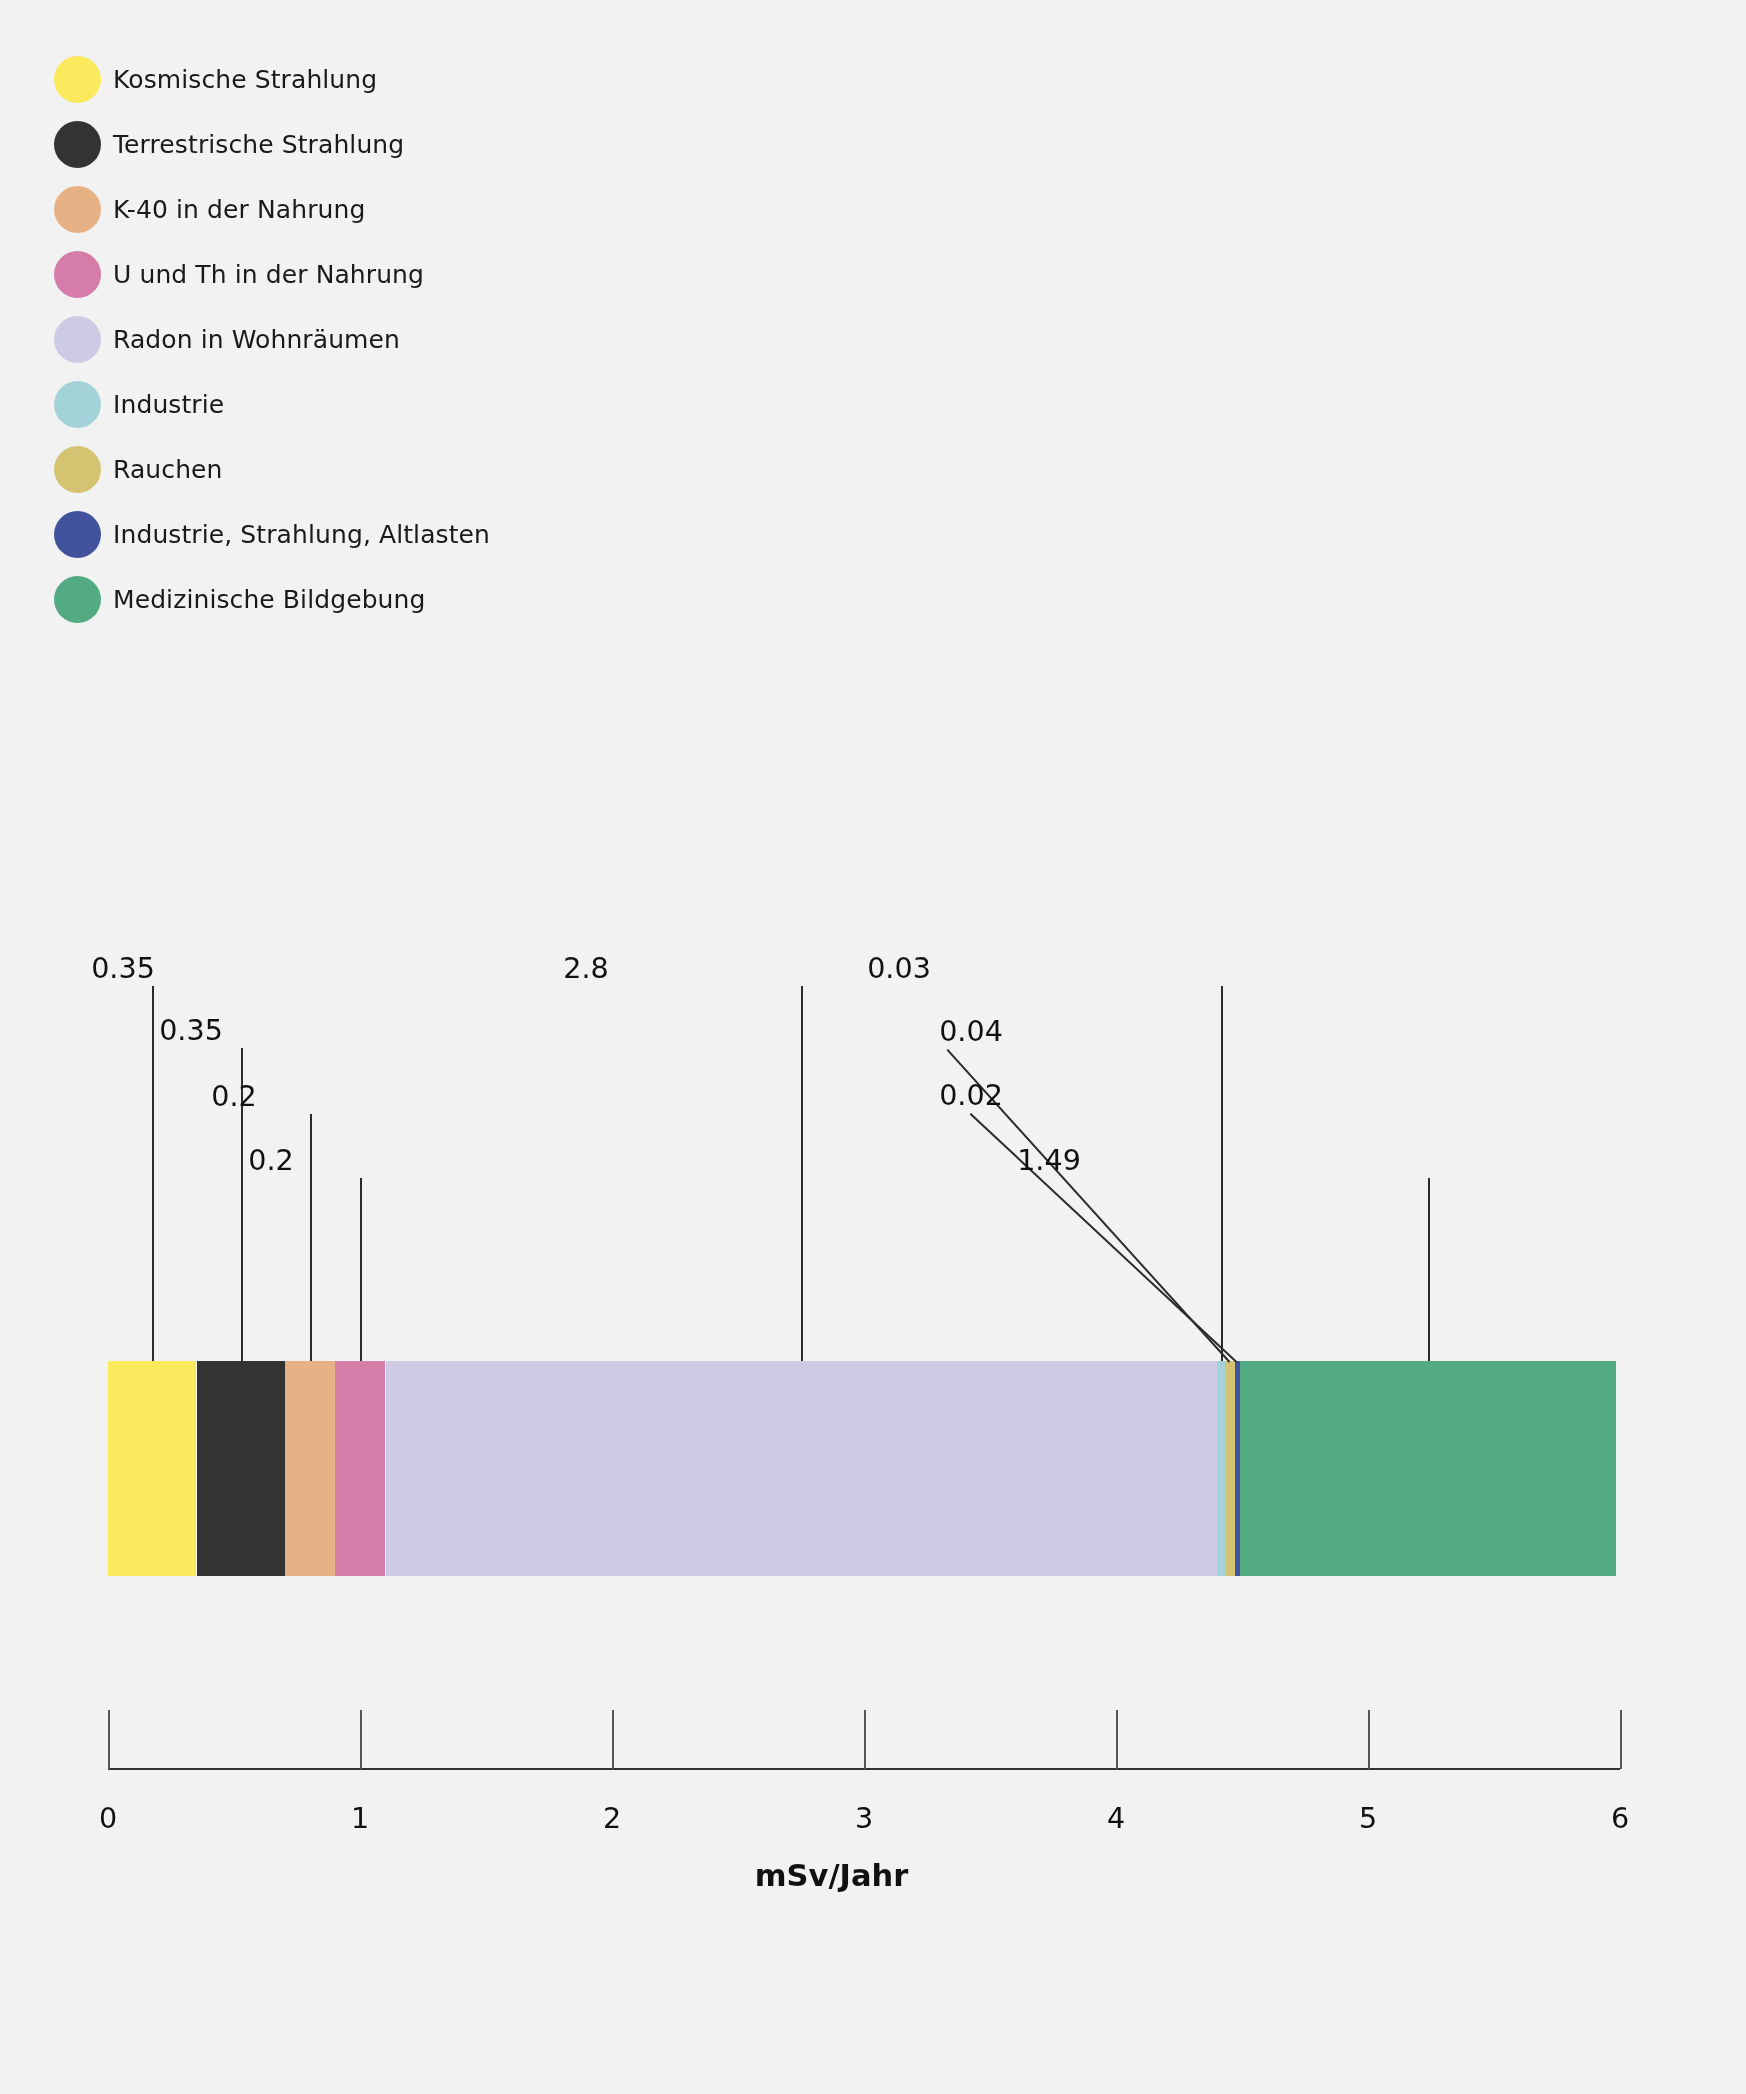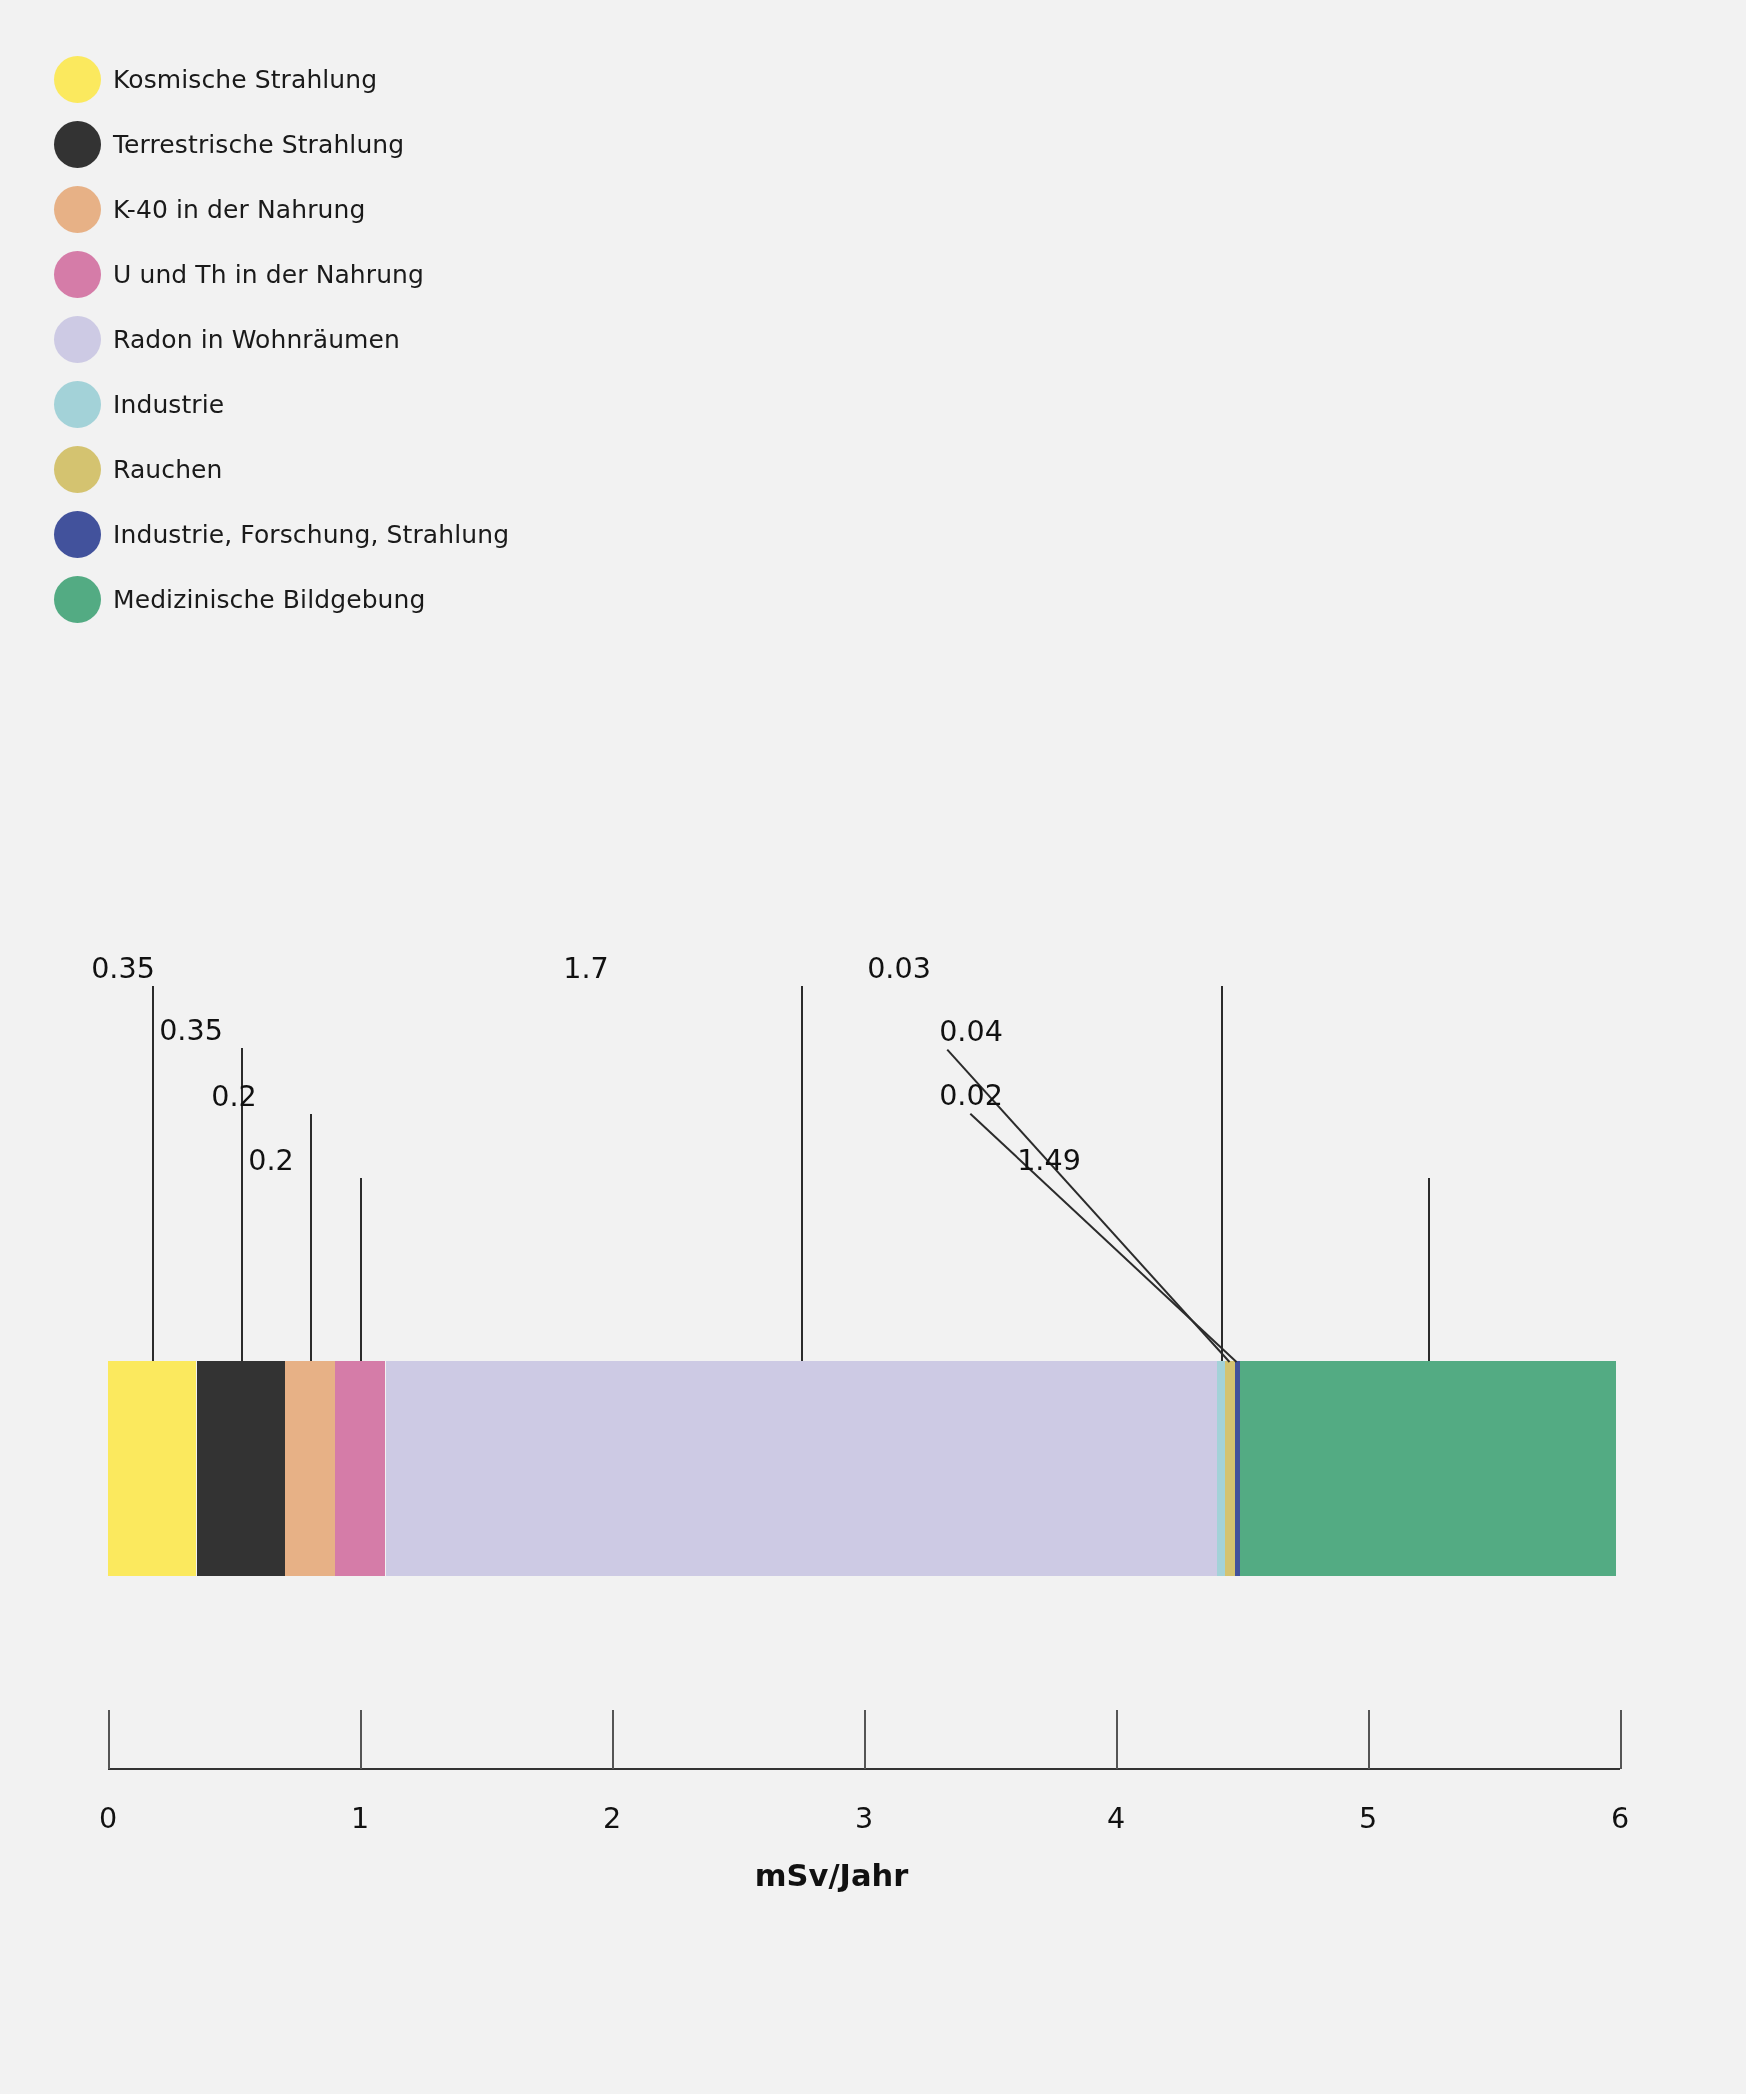--- a/index.html
+++ b/index.html
@@ -137,21 +137,21 @@
     <div class="legend-item">
       <div class="legend-swatch" style="background: rgb(163, 210, 216);"></div>
       <div class="legend-label">Industrie</div>
     </div>
     <div class="legend-item">
       <div class="legend-swatch" style="background: rgb(212, 195, 112);"></div>
       <div class="legend-label">Rauchen</div>
     </div>
     <div class="legend-item">
       <div class="legend-swatch" style="background: rgb(66, 82, 156);"></div>
-      <div class="legend-label">Industrie, Forschung, Strahlung</div>
+      <div class="legend-label">Industrie, Strahlung, Altlasten</div>
     </div>
     <div class="legend-item">
       <div class="legend-swatch" style="background: rgb(83, 171, 131);"></div>
       <div class="legend-label">Medizinische Bildgebung</div>
     </div>
   </div>
 
 <div id="plot">
 
   <div id="bar-row">
@@ -167,21 +167,21 @@
     </div>
   <div id="labels-layer">
       <div class="dlabel" style="left: 123px; top: 951px;">0.35</div>
       <div class="leader" style="left: 152px; top: 986px; height: 375px;"></div>
       <div class="dlabel" style="left: 191px; top: 1013px;">0.35</div>
       <div class="leader" style="left: 241px; top: 1048px; height: 313px;"></div>
       <div class="dlabel" style="left: 234px; top: 1079px;">0.2</div>
       <div class="leader" style="left: 310px; top: 1114px; height: 247px;"></div>
       <div class="dlabel" style="left: 271px; top: 1143px;">0.2</div>
       <div class="leader" style="left: 360px; top: 1178px; height: 183px;"></div>
-      <div class="dlabel" style="left: 586px; top: 951px;">1.7</div>
+      <div class="dlabel" style="left: 586px; top: 951px;">2.8</div>
       <div class="leader" style="left: 801px; top: 986px; height: 375px;"></div>
       <div class="dlabel" style="left: 899px; top: 951px;">0.03</div>
       <div class="leader" style="left: 1221px; top: 986px; height: 375px;"></div>
       <div class="dlabel" style="left: 971px; top: 1014px;">0.04</div>
       <div class="leader-diag" style="left: 948px; top: 1049px; width: 421px; transform: rotate(47.8973deg);"></div>
       <div class="dlabel" style="left: 971px; top: 1078px;">0.02</div>
       <div class="leader-diag" style="left: 971px; top: 1113px; width: 364px; transform: rotate(43.011deg);"></div>
       <div class="dlabel" style="left: 1049px; top: 1143px;">1.49</div>
       <div class="leader" style="left: 1428px; top: 1178px; height: 183px;"></div>
     </div>

